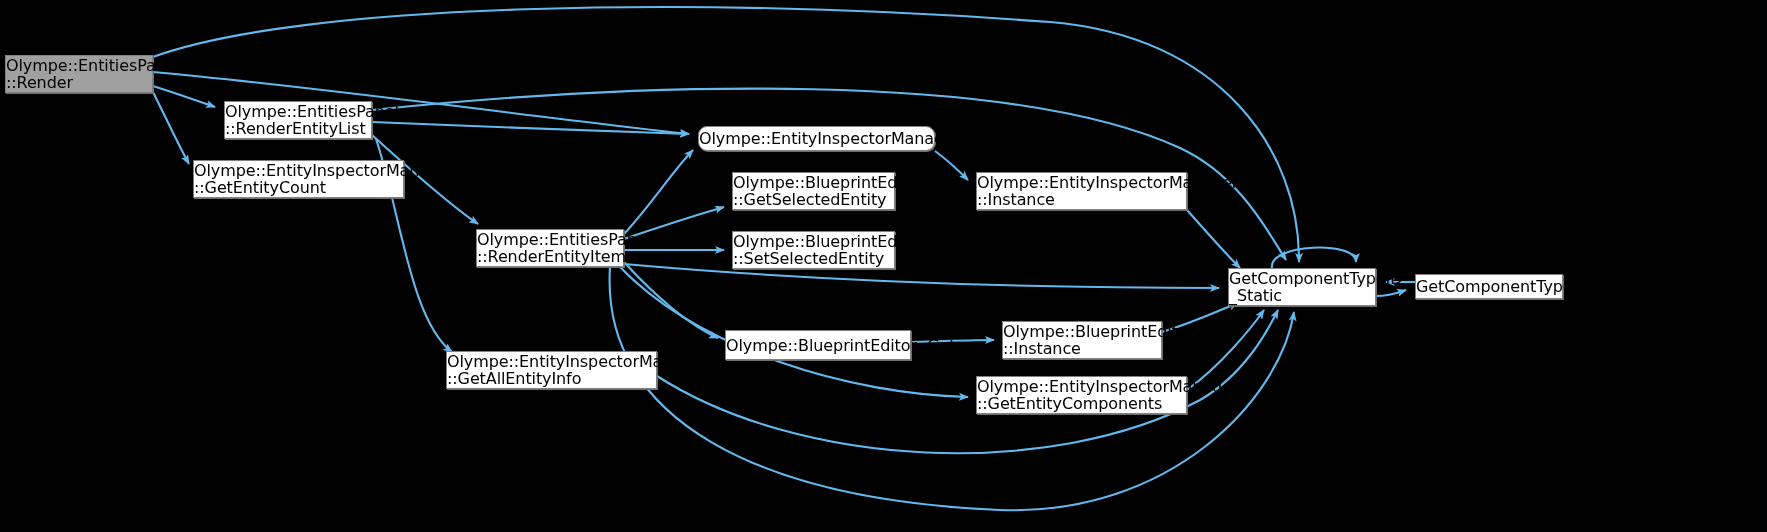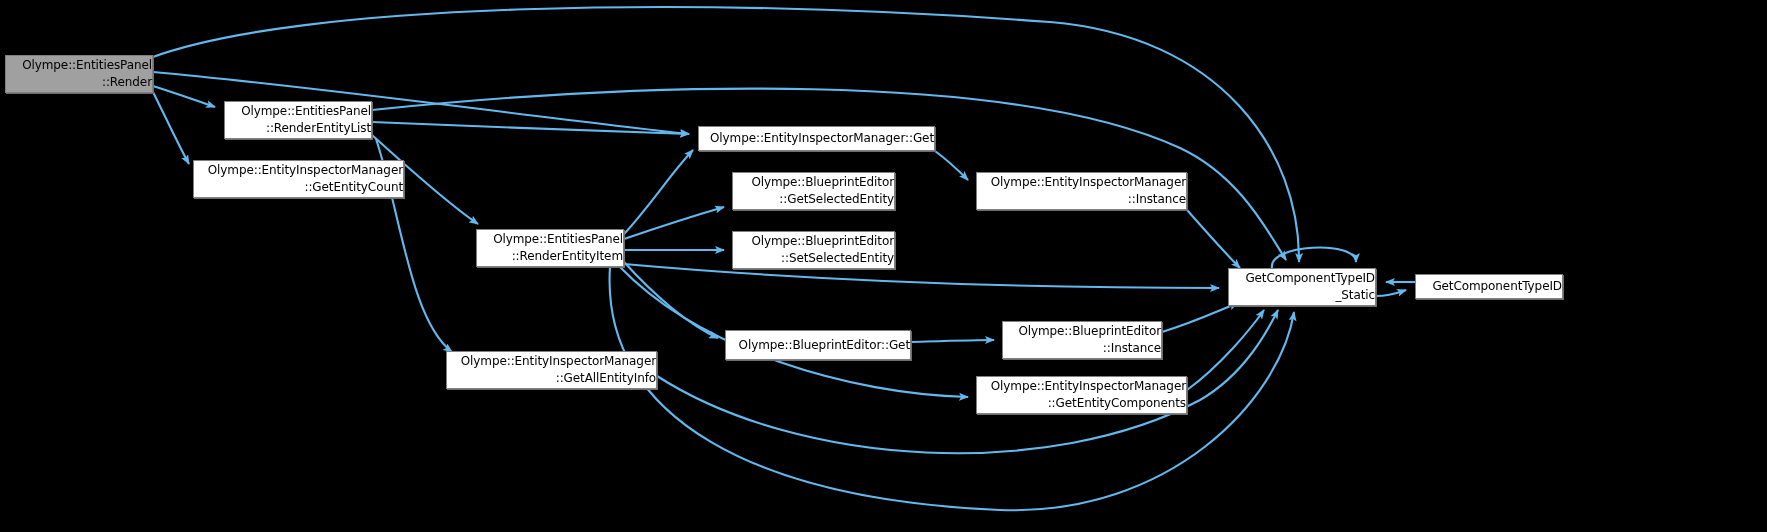--- a/index.html
+++ b/index.html
@@ -22,24 +22,24 @@
     top: 0;
     width: 1767px;
     height: 532px;
   }
   .node {
     position: absolute;
     box-sizing: border-box;
     border: 1px solid #808080;
     background: #ffffff;
     color: #000000;
-    font-size: 12px;
+    font-size: 16px;
     line-height: 17px;
     letter-spacing: -0.1px;
-    text-align: right;
+    text-align: left;
     display: flex;
     align-items: center;
     justify-content: center;
     z-index: 5;
     box-shadow: 1px 1px 0 0 #6e6e6e;
     white-space: pre;
   }
   .node.highlight {
     background: #a0a0a0;
   }
@@ -120,21 +120,21 @@
   <div class="node" style="left:224px; top:101px; width:148px; height:38px;">
     <span class="node-label">Olympe::EntitiesPanel
 ::RenderEntityList</span>
   </div>
 
   <div class="node" style="left:193px; top:160px; width:211px; height:38px;">
     <span class="node-label">Olympe::EntityInspectorManager
 ::GetEntityCount</span>
   </div>
 
-  <div class="node" style="left:698px; top:126px; width:237px; height:25px;">
+  <div class="node" style="left:698px; top:126px; width:237px; height:25px;border-radius:9px;">
     <span class="node-label">Olympe::EntityInspectorManager::Get</span>
   </div>
 
   <div class="node" style="left:732px; top:172px; width:163px; height:38px;">
     <span class="node-label">Olympe::BlueprintEditor
 ::GetSelectedEntity</span>
   </div>
 
   <div class="node" style="left:976px; top:172px; width:211px; height:38px;">
     <span class="node-label">Olympe::EntityInspectorManager

